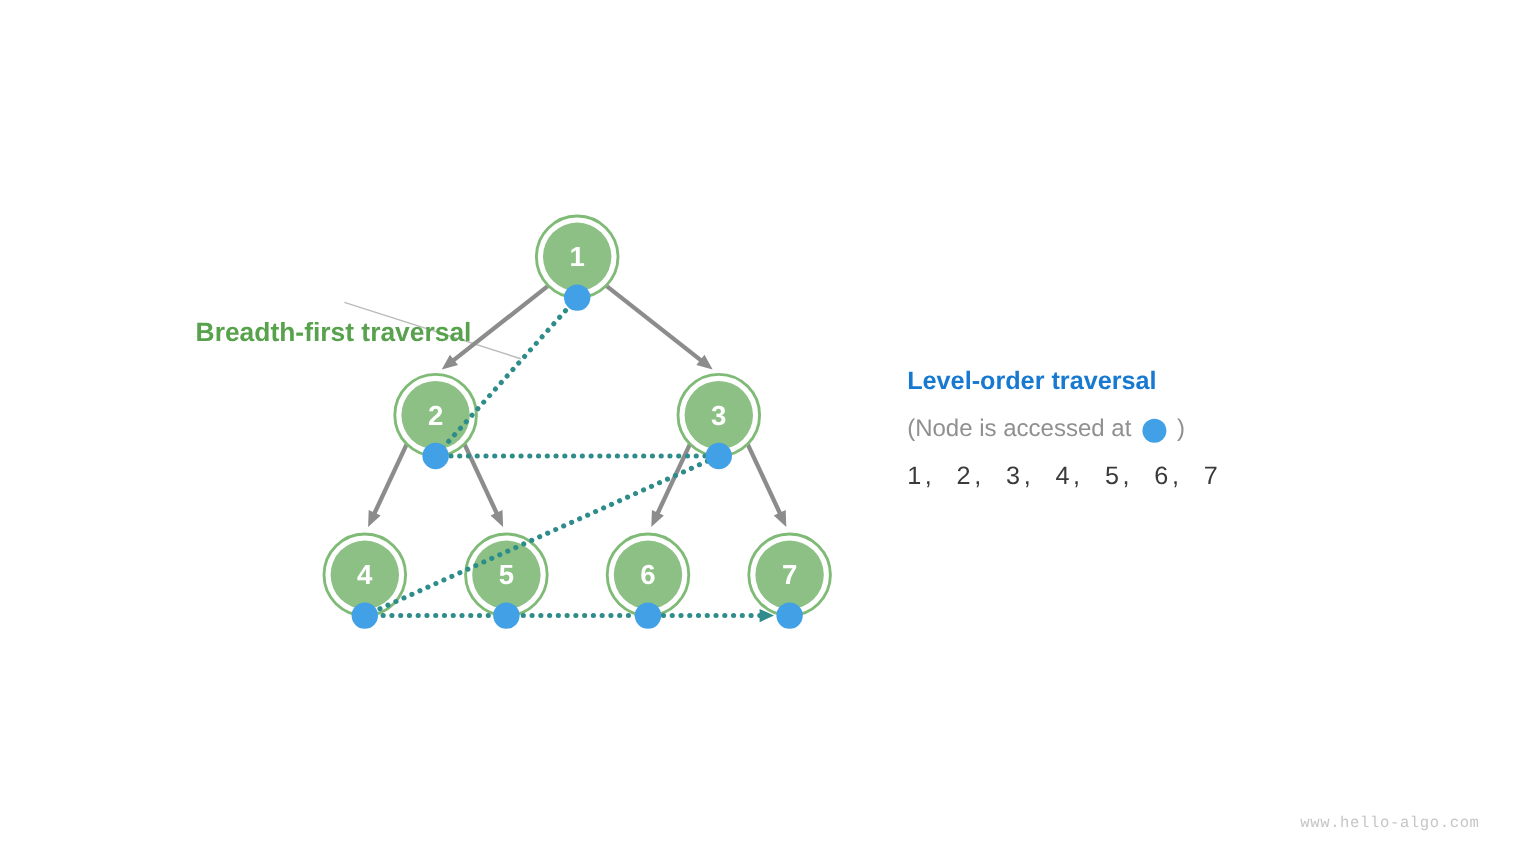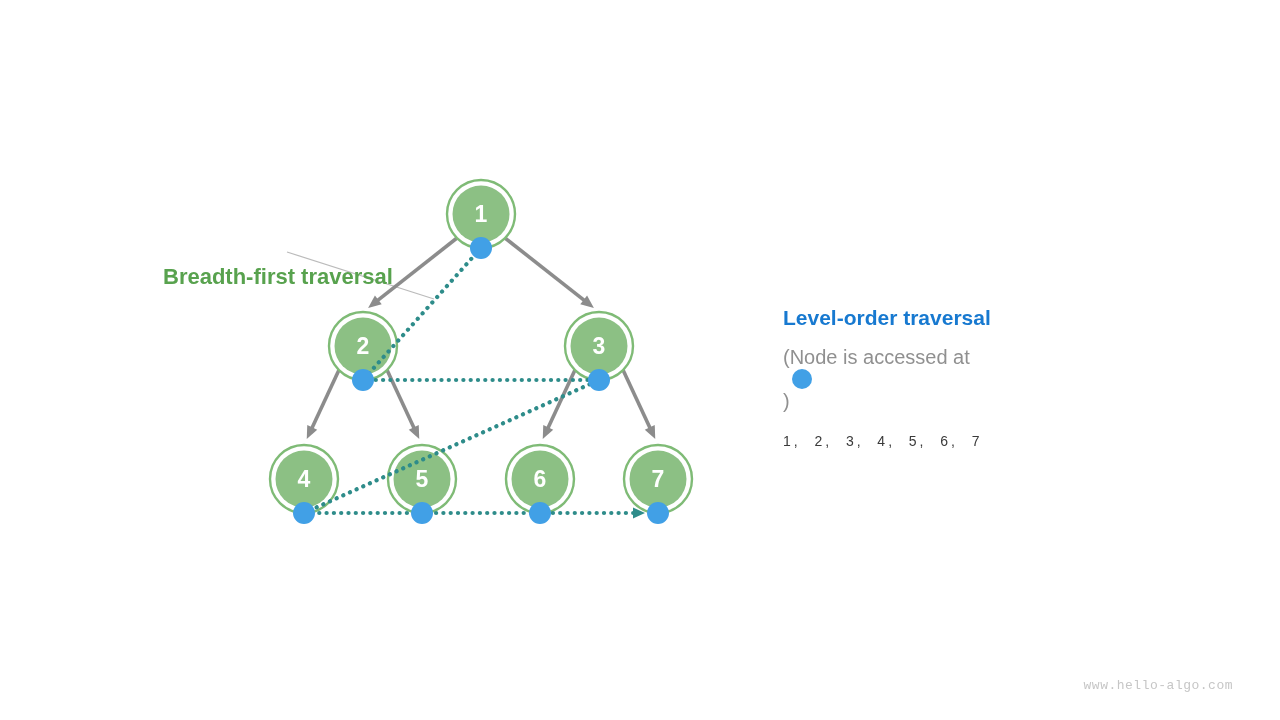--- a/index.html
+++ b/index.html
@@ -27,38 +27,38 @@
   .access-dot  { fill: var(--access-blue, #41A0E6); }
 
   
   .bft-label {
     position: absolute; left: 163px; top: 220px;
     font-size: 22px; font-weight: bold; line-height: 26px;
     color: var(--label-green, #58A24E);
     white-space: nowrap;
     margin-top: 44px;
   }
-  .panel { position: absolute; left: 783px; top: 306px; }
+  .panel { position: absolute; left: 756px; top: 306px; }
   .panel-title {
     font-size: 21px; font-weight: bold; line-height: 24px;
     color: var(--panel-blue, #1779D0); white-space: nowrap;
   }
   .panel-note {
     margin-top: 15px; font-size: 20px; line-height: 24px;
     color: var(--note-gray, #909090);
-    display: flex; align-items: flex-start; white-space: pre; flex-direction: column;
+    display: flex; align-items: flex-end; white-space: pre;
   }
   .dot-swatch {
     display: inline-block; width: 20px; height: 20px; border-radius: 50%;
     background: var(--access-blue, #41A0E6); margin: 0 9px 0 9px; flex: 0 0 auto;
   }
   .panel-seq {
-    margin-top: 15px; font-size: 14px; line-height: 26px;
+    margin-top: 15px; font-size: 21px; line-height: 26px;
     color: var(--sequence-dark, #3A3A3A);
-    white-space: pre; letter-spacing: 3px;
+    white-space: pre; letter-spacing: 3px; text-align: right;
   }
   .watermark {
     position: absolute; right: 47px; top: 678px;
     font-family: Liberation Mono, monospace;
     font-size: 13px; letter-spacing: 0.5px;
     color: var(--watermark-gray, #C6C6C6);
   }
 </style>
 </head>
 <body>

